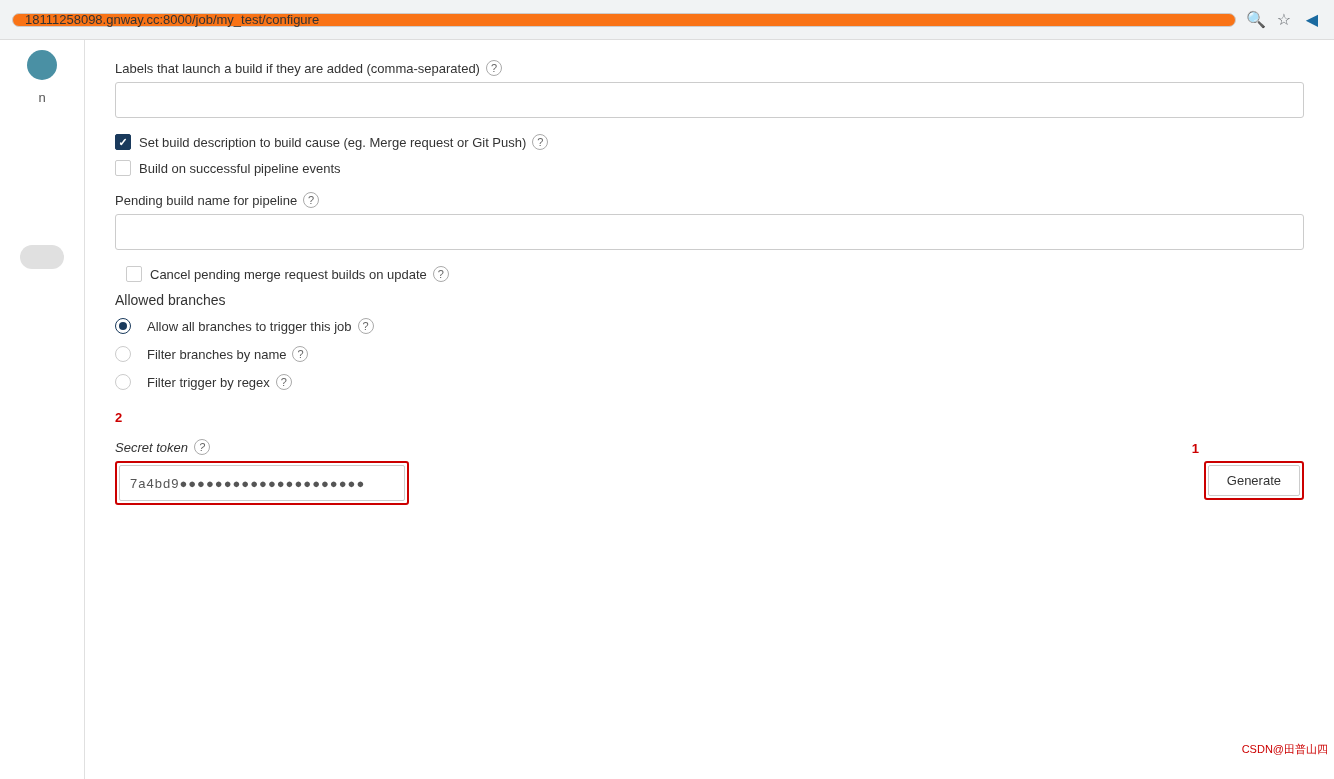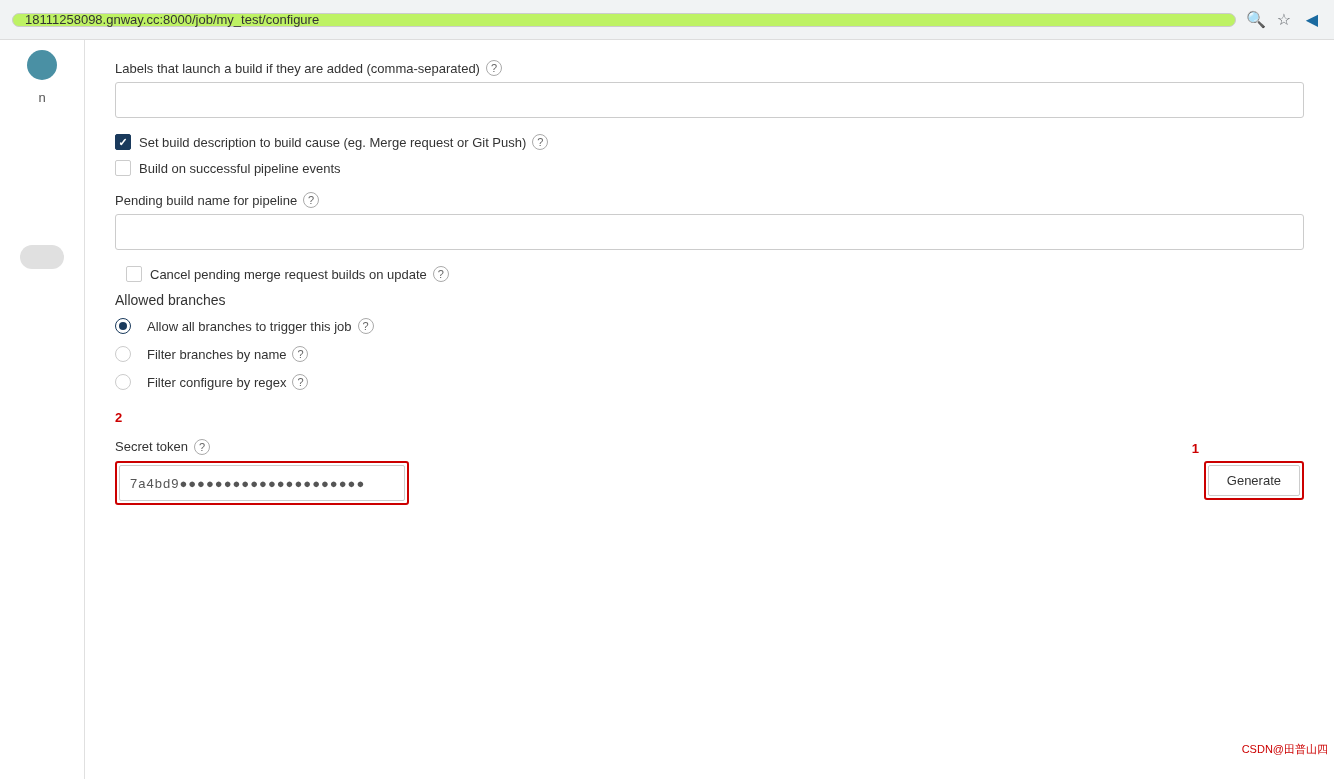--- a/index.html
+++ b/index.html
@@ -25,21 +25,21 @@
       background: #f1f3f4;
       border-bottom: 1px solid #ddd;
       display: flex;
       align-items: center;
       padding: 0 12px;
       gap: 10px;
     }
 
     .browser-url {
       flex: 1;
-      background: #bef264;
+      background: #f97316;
       border: 1px solid #ccc;
       border-radius: 20px;
       padding: 4px 12px;
       font-size: 13px;
       color: #333;
       height: 14px;
       display: flex;
       align-items: center;
     }
 
@@ -222,24 +222,25 @@
 
     
     .secret-token-section {
       margin-top: 20px;
       position: relative;
     }
 
     .secret-token-label {
       margin-top: 12px;
       display: flex;
-      align-items: flex-start;
+      align-items: center;
       gap: 6px;
       font-size: 13px;
       color: #333;
+      font-style: italic;
     }
 
     .secret-token-input-box {
       border: 2px solid #c00;
       border-radius: 3px;
       padding: 2px;
       display: inline-block;
       width: 294px;
     }
 
@@ -371,21 +372,21 @@
       <div class="radio-custom"></div>
       <label class="radio-label">
         <span>Filter branches by name</span>
         <span class="help-icon">?</span>
       </label>
     </div>
 
     <div class="radio-row">
       <div class="radio-custom"></div>
       <label class="radio-label">
-        <span>Filter configure by regex</span>
+        <span>Filter trigger by regex</span>
         <span class="help-icon">?</span>
       </label>
     </div>
 
 
     <div class="secret-token-section" style="position: relative;">
       <span class="annotation-2">2</span>
       <div class="secret-token-label" style="margin-top: 14px;">
         <span>Secret token</span>
         <span class="help-icon">?</span>

